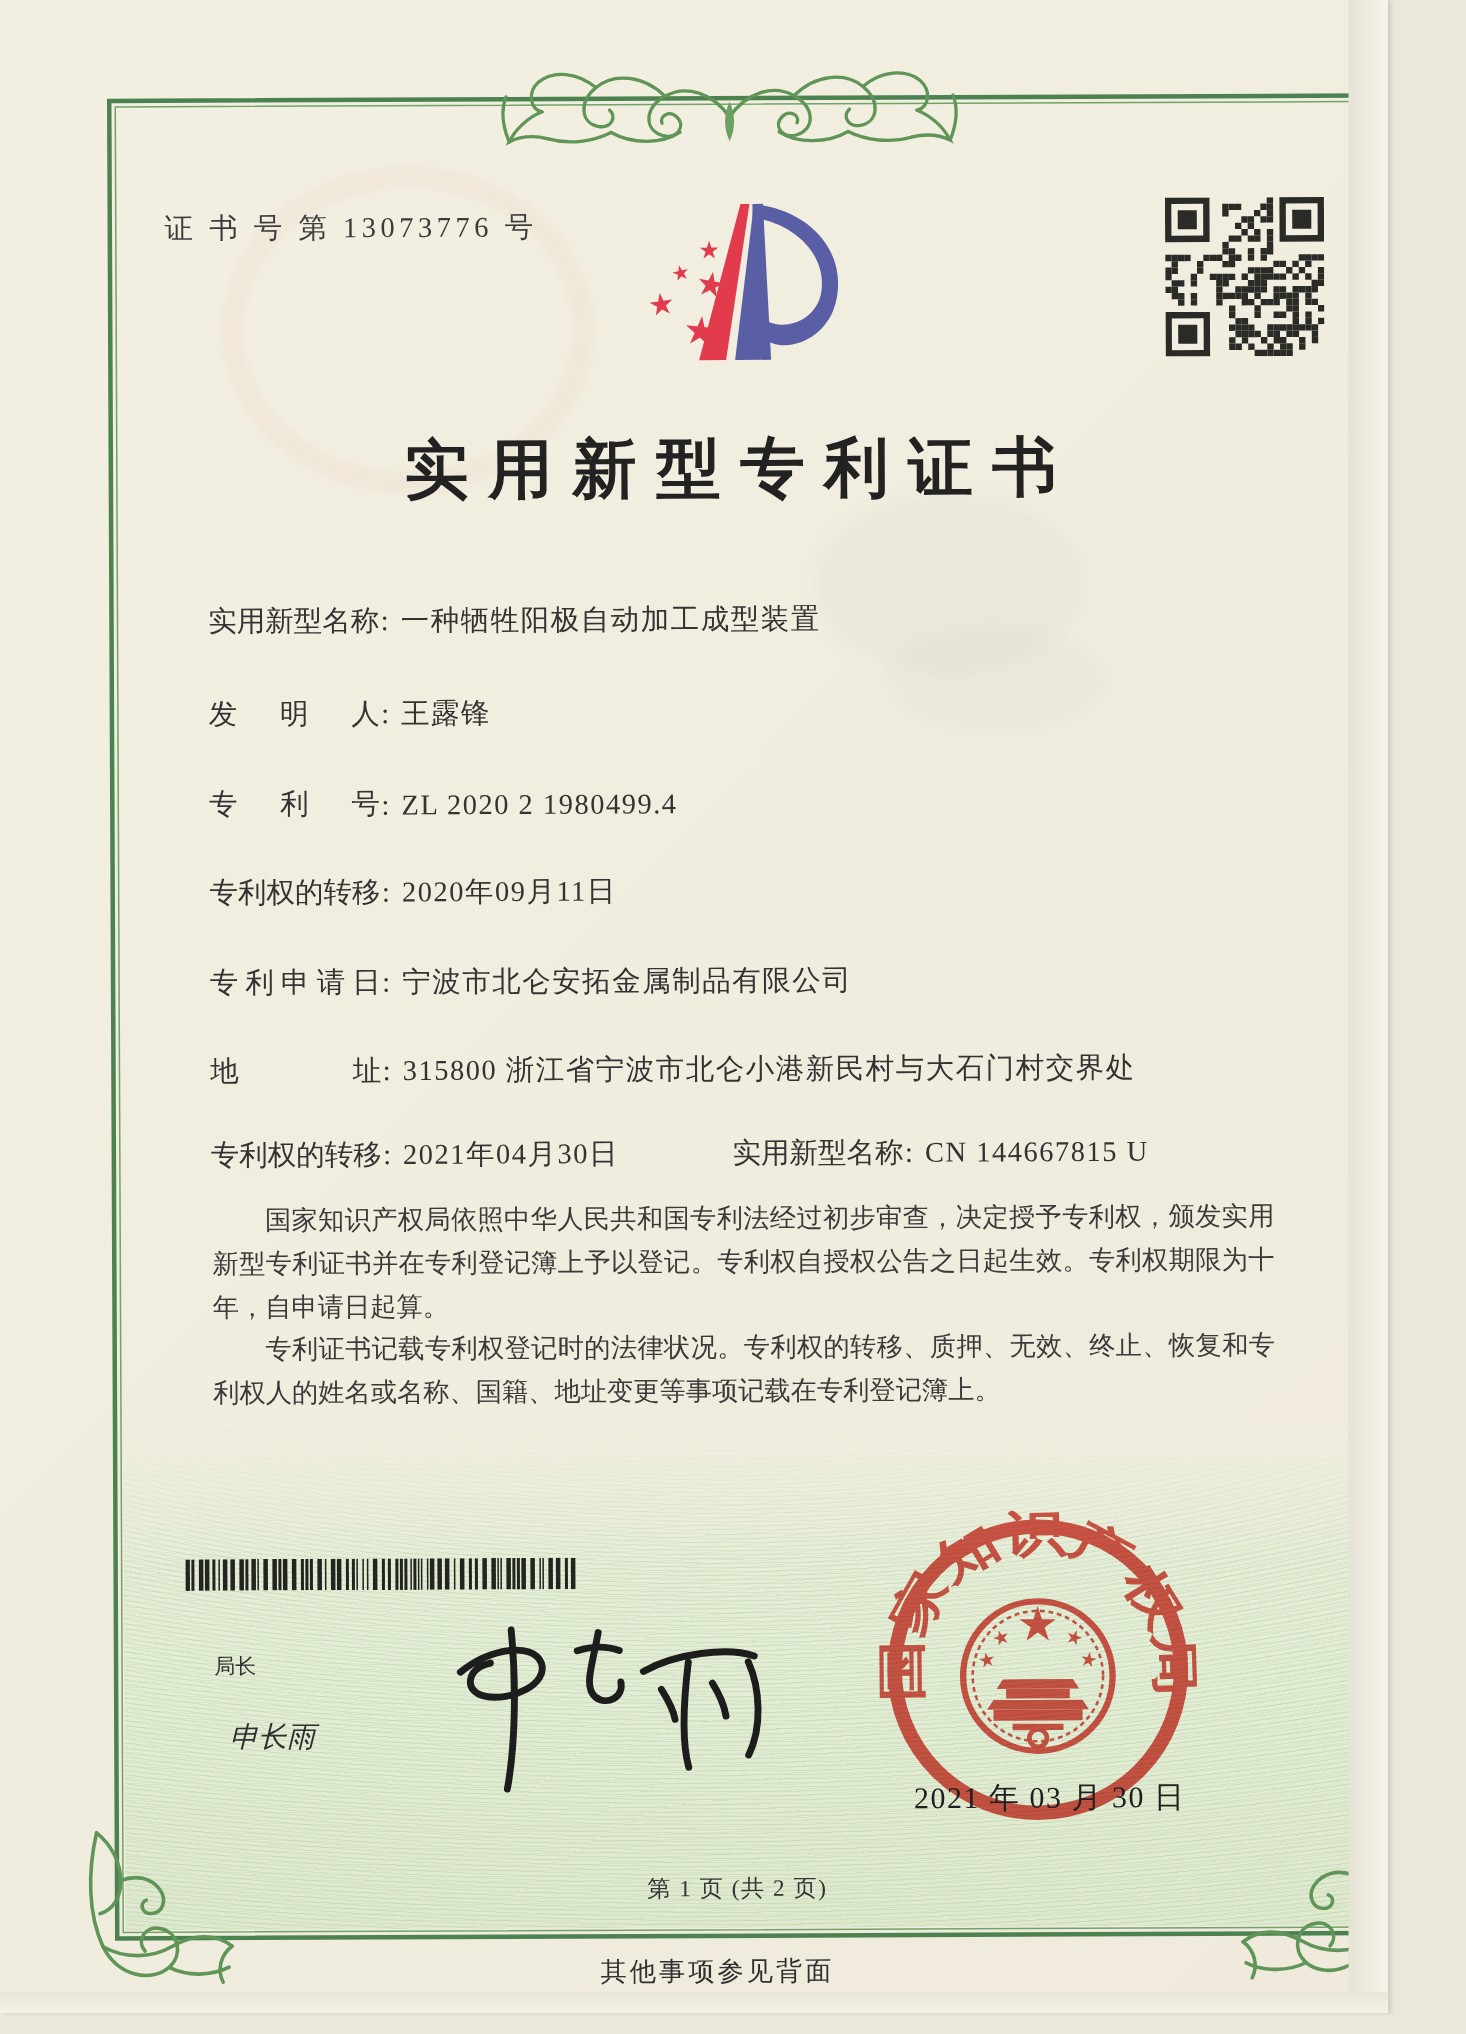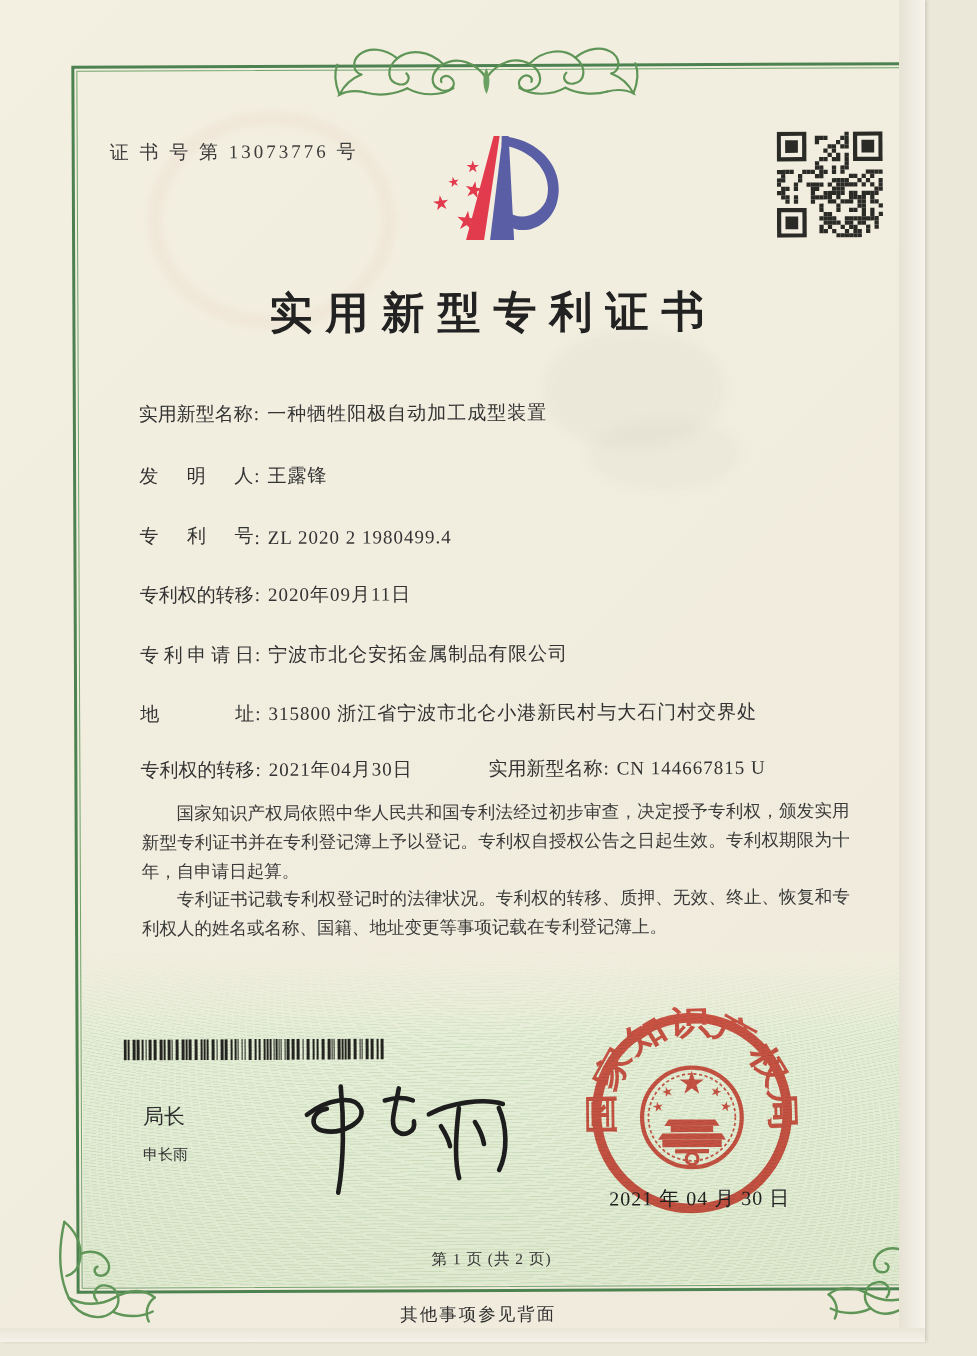--- a/index.html
+++ b/index.html
@@ -45,24 +45,24 @@
   .row{position:absolute;left:140px;width:760px;font-size:19px;color:#333;white-space:nowrap;}
   .flabel{display:inline-block;width:114px;text-align:justify;text-align-last:justify;vertical-align:bottom;}
   .colon{display:inline-block;margin:0 8px 0 1px;}
   .fvalue{letter-spacing:1px;}
   .grant-col2{position:absolute;left:348px;top:0;}
 
   .para{position:absolute;left:141px;width:708px;font-size:17.5px;line-height:29px;
     text-align:justify;text-indent:2em;color:#3a3a3a;}
 
   .barcode{position:absolute;left:122px;top:1038px;width:262px;height:21px;}
-  .director-label{position:absolute;left:141px;top:1101px;font-size:21px;
+  .director-label{position:absolute;left:141px;top:1101px;font-size:14px;
     font-family:"Liberation Sans","DejaVu Sans",sans-serif;color:#2f2f2f;}
-  .director-name{position:absolute;left:141px;top:1144px;font-size:15px;
-    font-family:"Liberation Sans","DejaVu Sans",sans-serif;color:#2f2f2f;}
+  .director-name{position:absolute;left:151px;top:1144px;font-size:19px;
+    font-family:"Liberation Sans","DejaVu Sans",sans-serif;color:#2f2f2f;font-style:italic;}
   .signature{position:absolute;left:287px;top:1080px;width:225px;height:118px;}
 
   .seal{position:absolute;left:584px;top:1008px;width:212px;height:212px;
     mix-blend-mode:multiply;opacity:.92;}
   .seal-date{position:absolute;left:607px;top:1186px;font-size:20px;letter-spacing:1px;color:#1f1f1f;}
 
   .page-indicator{position:absolute;left:74px;top:1249px;width:830px;text-align:center;
     font-size:15.5px;color:#333;letter-spacing:1px;}
   .back-note{position:absolute;left:0;top:1302px;width:951px;text-align:center;
     font-size:17.5px;color:#303030;letter-spacing:2px;}
@@ -472,21 +472,21 @@
       <rect x="80" y="112" width="40" height="6"></rect>
       <path d="M68,125 L132,125 L128,119 L72,119 Z"></path>
       <rect x="72" y="125" width="56" height="7"></rect>
       <rect x="84" y="134" width="32" height="4"></rect>
       <circle cx="100" cy="143" r="5.5" fill="none" stroke="#da4a40" stroke-width="3"></circle>
       <text font-size="31" font-weight="bold" letter-spacing="0" fill="#da4a40" font-family="Liberation Serif, serif">
         <textPath href="#sealArc" startOffset="0" textLength="272" lengthAdjust="spacingAndGlyphs">国家知识产权局</textPath>
       </text>
     </g>
   </svg>
-  <div class="seal-date">2021 年 04 月 30 日</div>
+  <div class="seal-date">2021 年 03 月 30 日</div>
 
   <div class="page-indicator">第 1 页 (共 2 页)</div>
   <div class="back-note">其他事项参见背面</div>
 
 </div>
 <div class="scan-edge-r"></div>
 <div class="scan-edge-b"></div>
 </div>
 
 </body></html>

